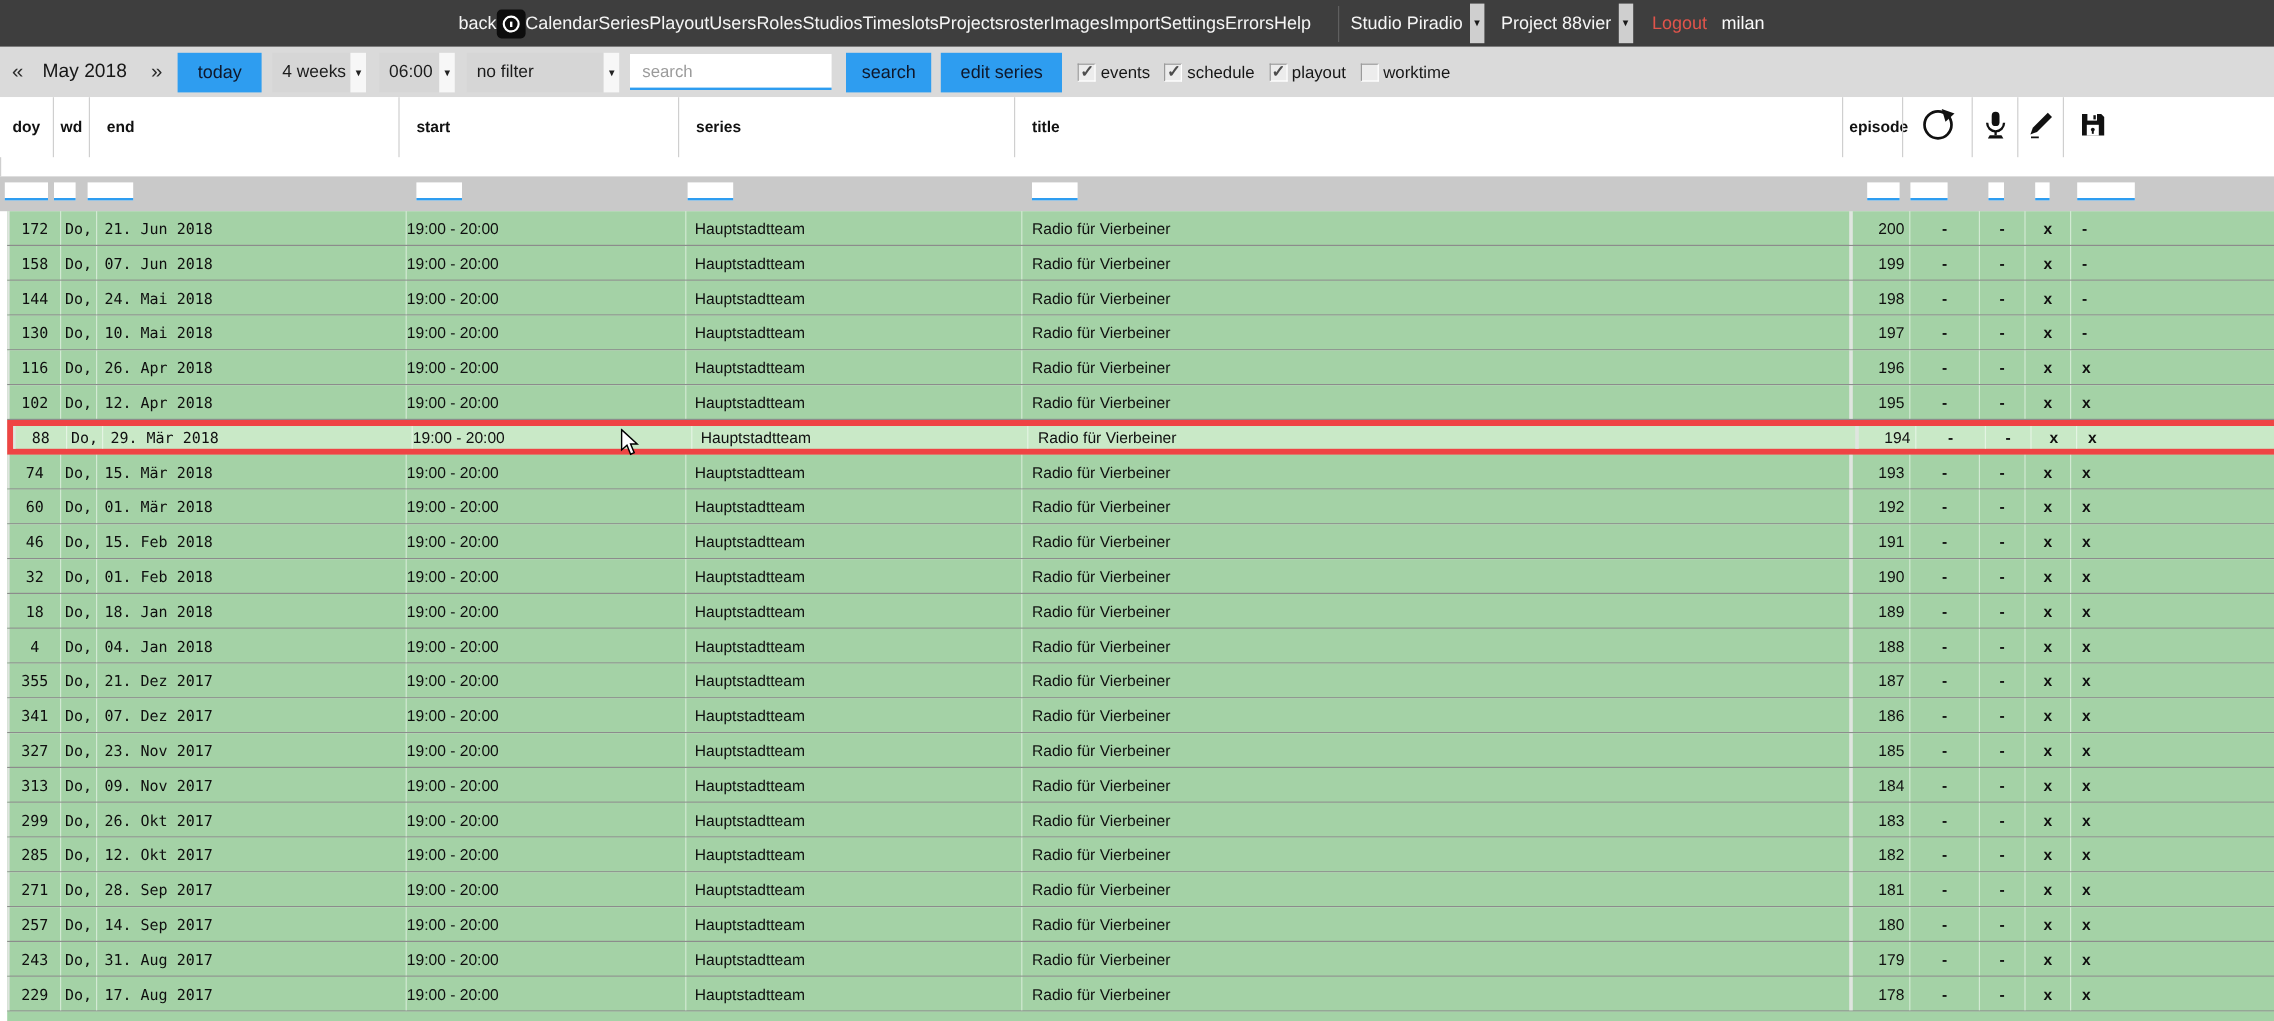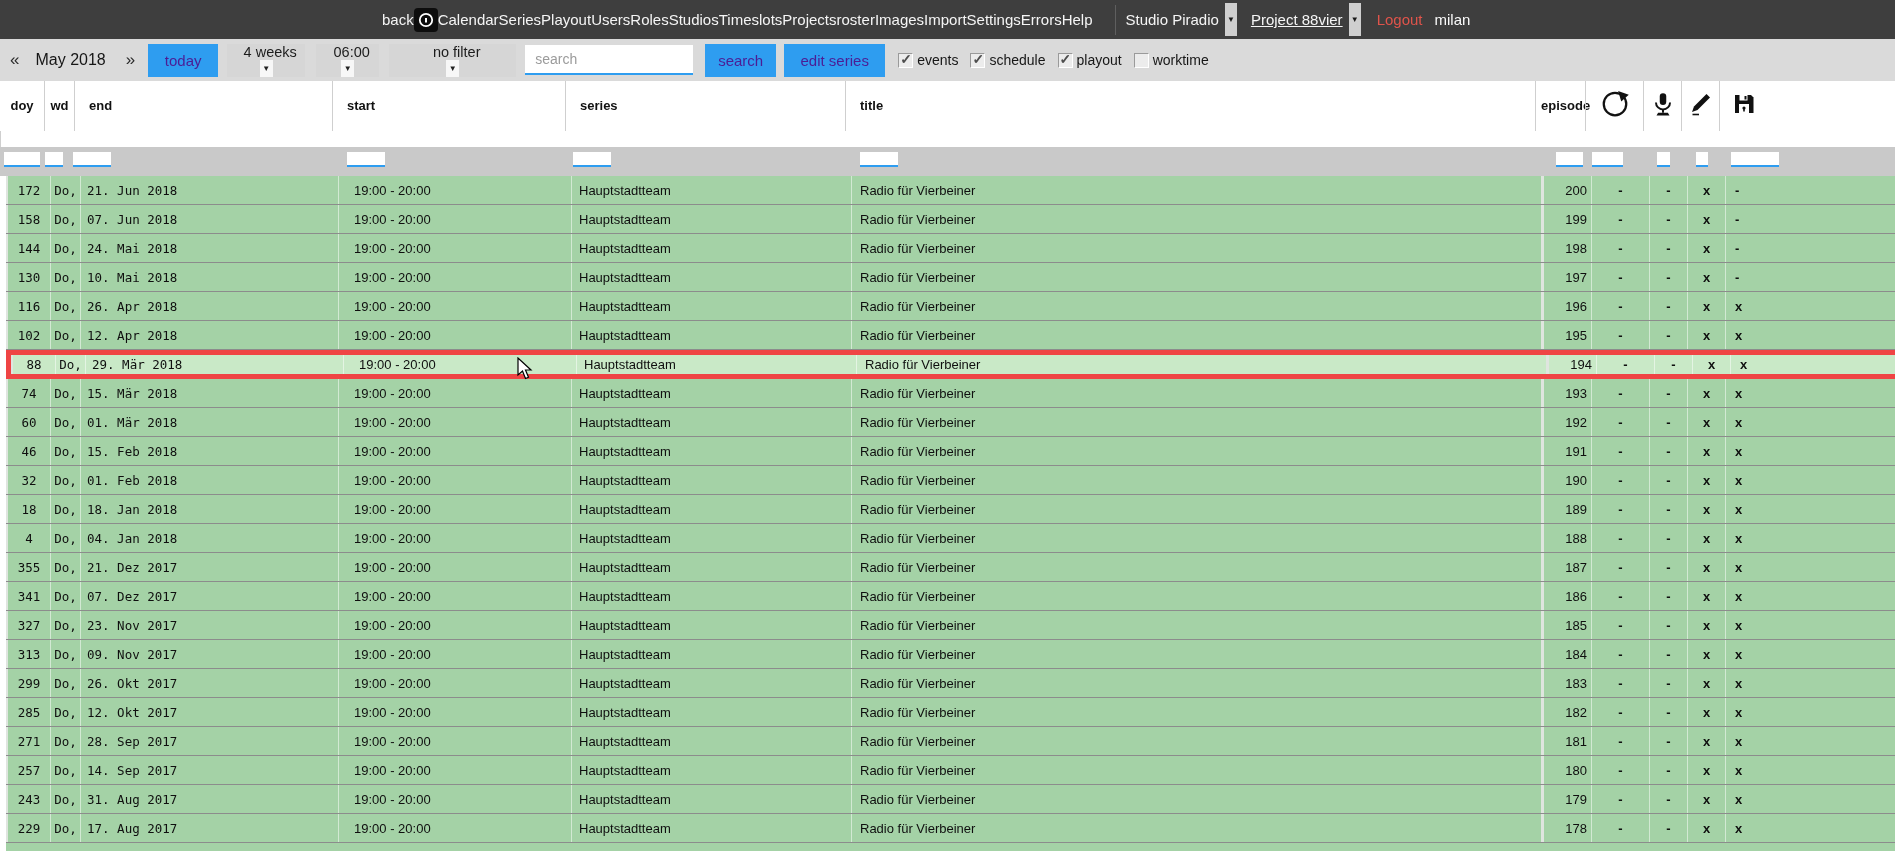--- a/index.html
+++ b/index.html
@@ -21,25 +21,25 @@
   .logout { color:#e0544b; margin-left:16px; }
   .username { margin-left:12px; color:#fafafa; }
 
   
   .toolbar { position:absolute; top:39px; left:0; width:1895px; height:42px; background:#dadada;
              display:flex; align-items:center; color:#1c1c1c; }
   .nav-arrow { font-size:17px; color:#2b2b2b; }
   .arrow-prev { margin-left:10px; }
   .month-label { font-size:16px; color:#161616; margin-left:16px; }
   .arrow-next { margin-left:20px; }
-  .btn { height:33px; background:#2e9df0; color:#4c1d95; font-size:15px; border:none;
+  .btn { height:33px; background:#2e9df0; color:#0f172a; font-size:15px; border:none;
          display:flex; align-items:center; justify-content:center; cursor:pointer;
          font-family:"Liberation Sans", sans-serif; }
   .btn-today { width:70px; margin-left:13px; }
-  .select { height:33px; background:#d6d6d6; display:flex; align-items:center;flex-direction:column; }
+  .select { height:33px; background:#d6d6d6; display:flex; align-items:center; }
   .sel-4weeks { width:78px; margin-left:9px; }
   .sel-time { width:63px; margin-left:11px; }
   .sel-filter { width:127px; margin-left:10px; }
   .sel-label { flex:1; padding-left:8px; font-size:14.5px; white-space:nowrap; }
   .sel-strip { width:13px; height:100%; background:#f7f7f7; color:#222; font-size:8px;
                display:flex; align-items:center; justify-content:center; }
   .search-input { width:168px; height:30px; margin-left:9px; border:none; background:#fff;
                   border-bottom:2px solid #2e9df0; padding:0 10px; font-size:14px;
                   font-family:"Liberation Sans", sans-serif; color:#333; }
   .search-input::placeholder { color:#9b9b9b; }
@@ -76,21 +76,21 @@
   .tbody { position:absolute; top:176px; left:6px; width:1895px; }
   .row { display:grid; grid-template-columns:44px 30px 258px 233px 280px 690px 50px 58px 38px 38px 176px;
          height:29px; background:#a4d2a6; border-bottom:1px solid #8c8c8c; align-items:stretch; }
   .row.highlighted { background:#c9e9c7; border:5px solid #ef4444; }
   .cell { display:flex; align-items:center; border-left:1px solid rgba(255,255,255,0.5);
           font-size:13px; color:#0f0f0f; overflow:hidden; white-space:nowrap; }
   .cell:first-child { border-left:2px solid #dfe5df; }
   .c-doy { justify-content:center; font-family:"DejaVu Sans Mono", monospace; font-size:12.5px; }
   .c-wd { justify-content:center; font-family:"DejaVu Sans Mono", monospace; font-size:12.5px; }
   .c-start { padding-left:6px; font-family:"DejaVu Sans Mono", monospace; font-size:12.5px; }
-  .c-end { padding-left:15px; }
+  .c-end { }
   .c-series { padding-left:7px; }
   .c-title { padding-left:8px; }
   .c-episode { justify-content:flex-end; padding-right:4px; border-left:3px solid #dfe5df; }
   .c-rerun, .c-mic, .c-edit { justify-content:center; font-weight:bold; }
   .c-save { padding-left:9px; font-weight:bold; }
   .row-partial { height:8px; background:#a4d2a6; }
 
   .cursor { position:absolute; left:517px; top:357px; width:17px; height:24px; z-index:50; }
 </style>
 </head>
@@ -120,21 +120,21 @@
         <span class="menu-item">Images</span>
         <span class="menu-item">Import</span>
         <span class="menu-item">Settings</span>
         <span class="menu-item">Errors</span>
         <span class="menu-item">Help</span>
       </div>
     <div class="session">
       <span class="bar-divider"></span>
       <span class="session-label">Studio Piradio</span>
       <span class="dd-strip">▼</span>
-      <span class="session-label" style="margin-left:14px;text-decoration:underline;">Project 88vier</span>
+      <span class="session-label" style="margin-left:14px;">Project 88vier</span>
       <span class="dd-strip">▼</span>
       <span class="logout">Logout</span>
       <span class="username">milan</span>
     </div>
   </div>
 
   <div class="toolbar">
     <span class="nav-arrow arrow-prev">«</span>
     <span class="month-label">May 2018</span>
     <span class="nav-arrow arrow-next">»</span>

